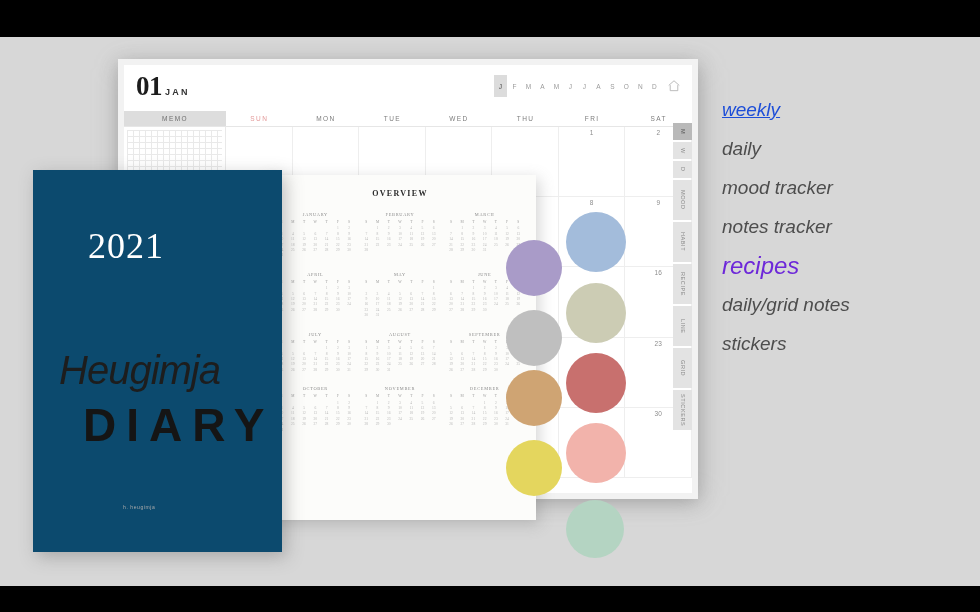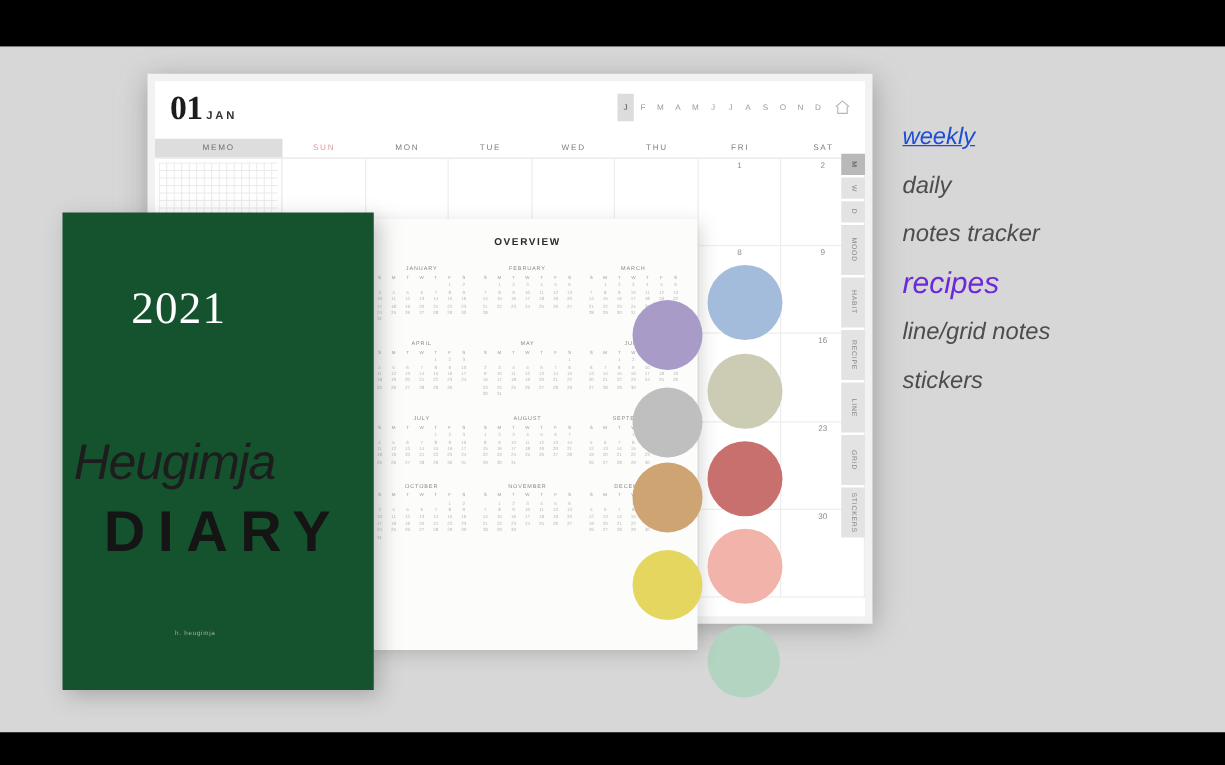--- a/index.html
+++ b/index.html
@@ -192,26 +192,27 @@
     text-orientation: mixed;
     padding: 4px 0;
   }
   .tab-rail .tab.short { height: 17px; }
   .tab-rail .tab.long  { height: 40px; }
   .tab-rail .tab.active { background: #b9b9b9; color: #545454; }
 
   
   .overview-page {
     position: absolute;
-    left: 286px; top: 138px;
+    left: 264px; top: 138px;
     width: 272px; height: 345px;
     background: #fcfcfa;
     box-shadow: 3px 4px 14px rgba(110,110,110,0.30);
     z-index: 20;
     padding: 14px 12px 10px 12px;
+    font-family: Liberation Serif, serif;
   }
   .ov-title {
     text-align: center;
     font-size: 8px;
     font-weight: 700;
     letter-spacing: 1.3px;
     color: #2b2b2b;
     margin-bottom: 14px;
   }
   .ov-grid {
@@ -233,23 +234,23 @@
     font-size: 3.6px;
     line-height: 5.4px;
     color: #b4b4b4;
   }
   .mini-dows { color: #9c9c9c; margin-bottom: 1px; }
   .mini-days span { color: #b9b9b9; }
 
   
   .cover-page {
     position: absolute;
-    left: 50px; top: 133px;
+    left: 33px; top: 133px;
     width: 249px; height: 382px;
-    background: #14532d;
+    background: #0c4a6e;
     box-shadow: 4px 5px 16px rgba(95,95,95,0.38);
     z-index: 30;
     overflow: visible;
   }
   .cover-year {
     position: absolute;
     left: 55px; top: 58px;
     font-family: "Liberation Serif", serif;
     font-size: 36px;
     color: #ffffff;
@@ -1001,22 +1002,23 @@
       <div class="dot r" style="left: 566px; top: 246px; width: 60px; height: 60px; background: rgb(204, 204, 180);"></div>
       <div class="dot r" style="left: 566px; top: 316px; width: 60px; height: 60px; background: rgb(200, 112, 110);"></div>
       <div class="dot r" style="left: 566px; top: 386px; width: 60px; height: 60px; background: rgb(242, 179, 171);"></div>
       <div class="dot mint" style="left: 566px; top: 463px; width: 58px; height: 58px; background: rgb(180, 212, 194);"></div>
     </div>
 
   <div style="position:absolute;left:722px;top:27px;">
     <div id="feature-items" style="margin-top:26px;">
         <div style="font-size: 19px; font-style: italic; color: #1d4ed8; line-height: 39px; text-decoration: underline;">weekly</div>
         <div style="font-size: 19px; font-style: italic; color: rgb(77, 77, 77); line-height: 39px;">daily</div>
+        <div style="font-size: 19px; font-style: italic; color: rgb(77, 77, 77); line-height: 39px;">mood tracker</div>
         <div style="font-size: 19px; font-style: italic; color: rgb(77, 77, 77); line-height: 39px;">notes tracker</div>
         <div style="font-size: 24px; font-style: italic; color: #6d28d9; line-height: 39px;">recipes</div>
-        <div style="font-size: 19px; font-style: italic; color: rgb(77, 77, 77); line-height: 39px;">line/grid notes</div>
+        <div style="font-size: 19px; font-style: italic; color: rgb(77, 77, 77); line-height: 39px;">daily/grid notes</div>
         <div style="font-size: 19px; font-style: italic; color: rgb(77, 77, 77); line-height: 39px;">stickers</div>
       </div>
   </div>
 
 </div>
 
 <div class="letterbox-bottom"></div>
 
 </body></html>

